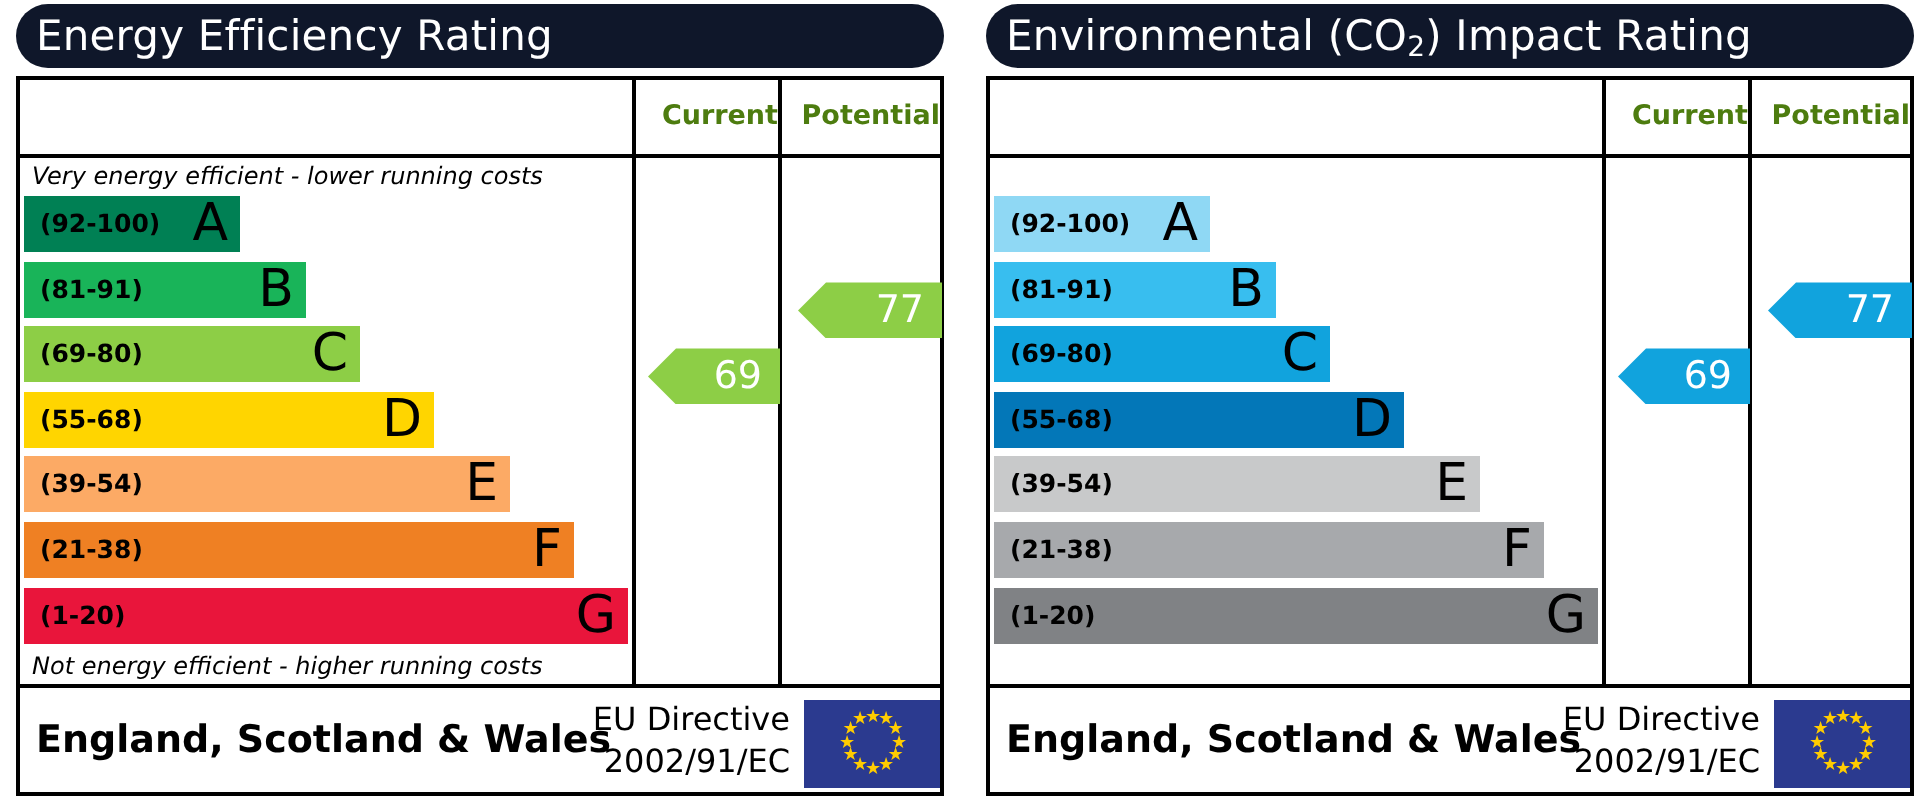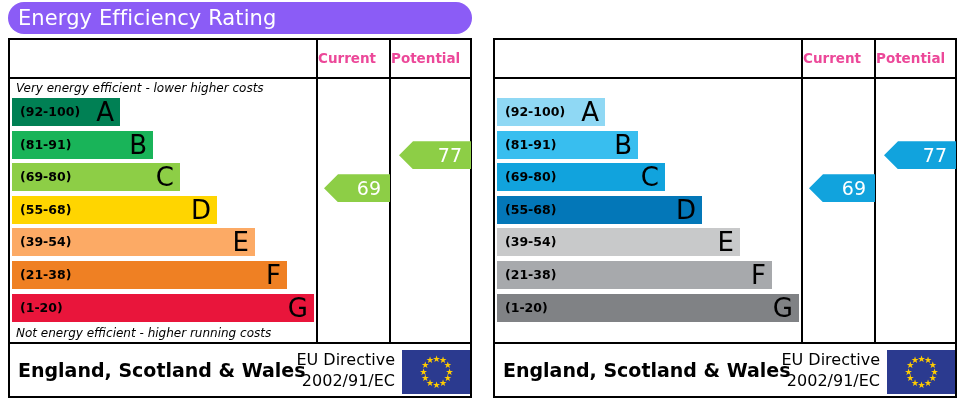--- a/index.html
+++ b/index.html
@@ -27,21 +27,21 @@
   .epc.left  { left: 0; }
   .epc.right { left: 485px; }
 
   
   .title-bar {
     position: absolute;
     left: 8px;
     top: 2px;
     width: 464px;
     height: 32px;
-    background: #8b5cf6;
+    background: #0f172a;
     color: #ffffff;
     font-size: 21px;
     line-height: 32px;
     padding-left: 10px;
     box-sizing: border-box;
     white-space: nowrap;
     letter-spacing: 0.1px;
     border-radius: 16px;
   }
   .title-bar sub {
@@ -80,24 +80,24 @@
     width: 100%;
     height: 39px;
     border-bottom: 2px solid #000000;
     box-sizing: border-box;
   }
   .hdr-cell {
     position: absolute;
     top: 0;
     height: 37px;
     line-height: 37px;
-    text-align: left;
+    text-align: right;
     font-weight: bold;
     font-size: 13.5px;
-    color: #ec4899;
+    color: #4d7c0f;
   }
   .hdr-cell.current   { left: 308px; width: 71px; }
   .hdr-cell.potential { left: 381px; width: 79px; }
 
   
   .cap {
     position: absolute;
     left: 6px;
     font-style: italic;
     font-size: 12px;
@@ -219,21 +219,21 @@
 <div class="page" id="page">
     <div class="epc left">
       <div class="title-bar">Energy Efficiency Rating</div>
       <div class="table">
         <div class="hdr-row">
           <div class="hdr-cell current">Current</div>
           <div class="hdr-cell potential">Potential</div>
         </div>
         <div class="vline c1"></div>
         <div class="vline c2"></div>
-        <div class="cap top">Very energy efficient - lower higher costs</div>
+        <div class="cap top">Very energy efficient - lower running costs</div>
         <div class="bands">
           <div class="band" style="top: 0px; width: 108px; background: rgb(0, 128, 84);">
             <span class="range" style="color: rgb(0, 0, 0);">(92-100)</span>
             <span class="letter" style="color: rgb(0, 0, 0);">A</span>
           </div>
           <div class="band" style="top: 32.6px; width: 141px; background: rgb(25, 180, 89);">
             <span class="range" style="color: rgb(0, 0, 0);">(81-91)</span>
             <span class="letter" style="color: rgb(0, 0, 0);">B</span>
           </div>
           <div class="band" style="top: 65.2px; width: 168px; background: rgb(141, 206, 70);">
@@ -278,20 +278,21 @@
             <span class="star" style="left: 24px; top: 29.7583px; color: rgb(255, 204, 0);">★</span>
             <span class="star" style="left: 19.2417px; top: 25px; color: rgb(255, 204, 0);">★</span>
             <span class="star" style="left: 17.5px; top: 18.5px; color: rgb(255, 204, 0);">★</span>
             <span class="star" style="left: 19.2417px; top: 12px; color: rgb(255, 204, 0);">★</span>
             <span class="star" style="left: 24px; top: 7.24167px; color: rgb(255, 204, 0);">★</span>
           </div>
         </div>
       </div>
     </div>
     <div class="epc right">
+      <div class="title-bar">Environmental (CO<sub>2</sub>) Impact Rating</div>
       <div class="table">
         <div class="hdr-row">
           <div class="hdr-cell current">Current</div>
           <div class="hdr-cell potential">Potential</div>
         </div>
         <div class="vline c1"></div>
         <div class="vline c2"></div>
         <div class="bands">
           <div class="band" style="top: 0px; width: 108px; background: rgb(143, 216, 244);">
             <span class="range" style="color: rgb(0, 0, 0);">(92-100)</span>

